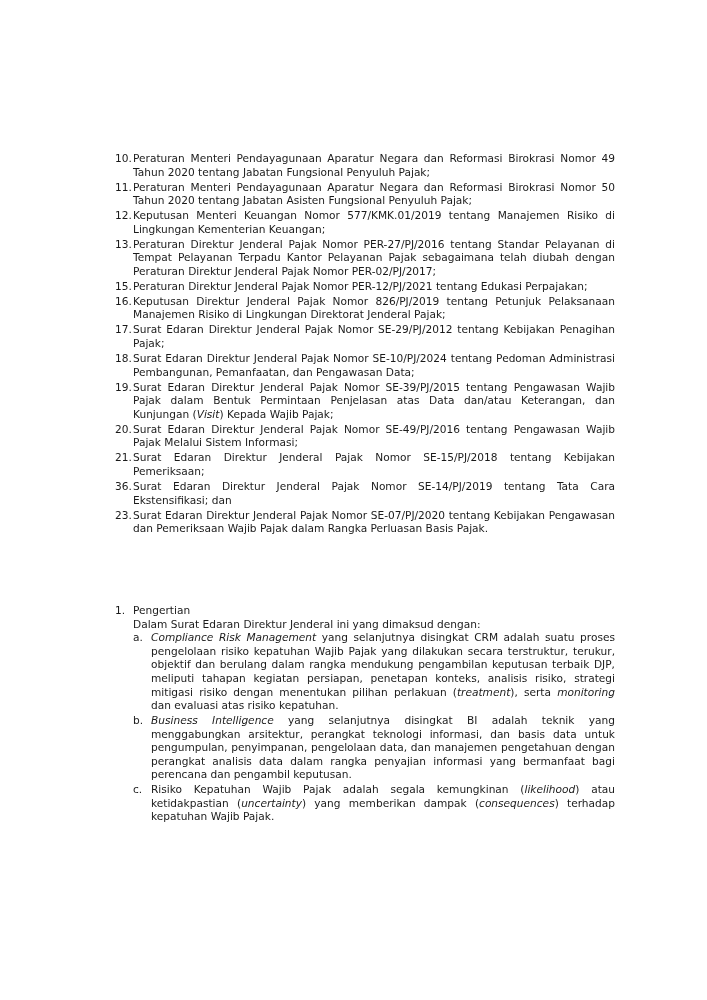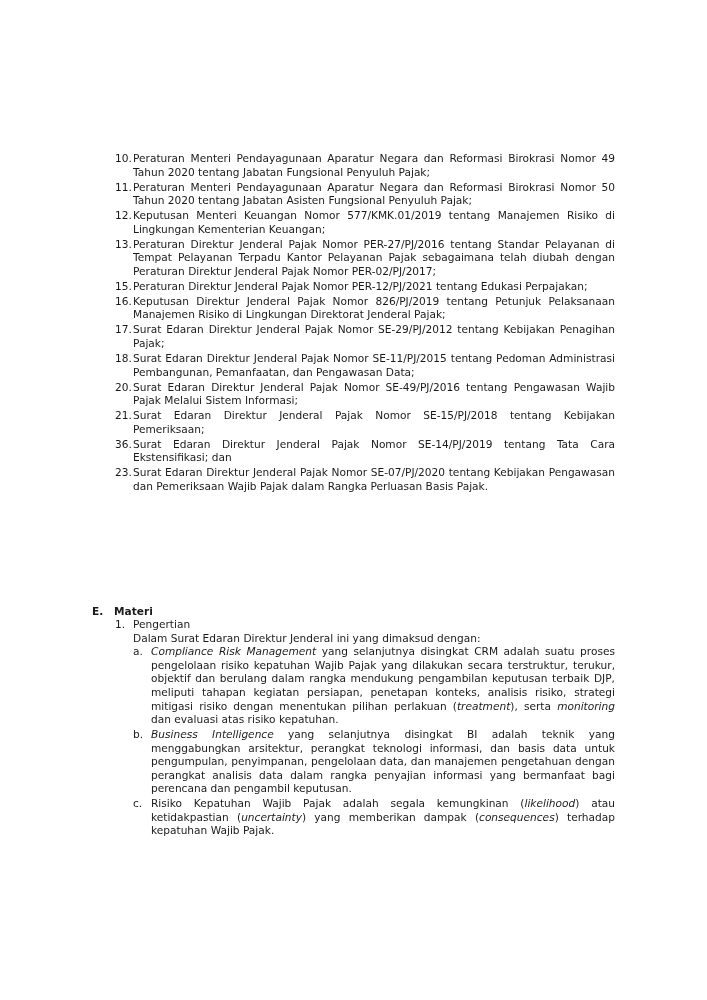--- a/index.html
+++ b/index.html
@@ -36,31 +36,29 @@
 <div class="page">
 
   <ul class="reflist">
     <li class="ref"><span class="num">10.</span><span>Peraturan Menteri Pendayagunaan Aparatur Negara dan Reformasi Birokrasi Nomor 49 Tahun 2020 tentang Jabatan Fungsional Penyuluh Pajak;</span></li>
     <li class="ref"><span class="num">11.</span><span>Peraturan Menteri Pendayagunaan Aparatur Negara dan Reformasi Birokrasi Nomor 50 Tahun 2020 tentang Jabatan Asisten Fungsional Penyuluh Pajak;</span></li>
     <li class="ref"><span class="num">12.</span><span>Keputusan Menteri Keuangan Nomor 577/KMK.01/2019 tentang Manajemen Risiko di Lingkungan Kementerian Keuangan;</span></li>
     <li class="ref"><span class="num">13.</span><span>Peraturan Direktur Jenderal Pajak Nomor PER-27/PJ/2016 tentang Standar Pelayanan di Tempat Pelayanan Terpadu Kantor Pelayanan Pajak sebagaimana telah diubah dengan Peraturan Direktur Jenderal Pajak Nomor PER-02/PJ/2017;</span></li>
     <li class="ref"><span class="num">15.</span><span>Peraturan Direktur Jenderal Pajak Nomor PER-12/PJ/2021 tentang Edukasi Perpajakan;</span></li>
     <li class="ref"><span class="num">16.</span><span>Keputusan Direktur Jenderal Pajak Nomor 826/PJ/2019 tentang Petunjuk Pelaksanaan Manajemen Risiko di Lingkungan Direktorat Jenderal Pajak;</span></li>
     <li class="ref"><span class="num">17.</span><span>Surat Edaran Direktur Jenderal Pajak Nomor SE-29/PJ/2012 tentang Kebijakan Penagihan Pajak;</span></li>
-    <li class="ref"><span class="num">18.</span><span>Surat Edaran Direktur Jenderal Pajak Nomor SE-11/PJ/2015 tentang Pedoman Administrasi Pembangunan, Pemanfaatan, dan Pengawasan Data;</span></li>
+    <li class="ref"><span class="num">18.</span><span>Surat Edaran Direktur Jenderal Pajak Nomor SE-10/PJ/2024 tentang Pedoman Administrasi Pembangunan, Pemanfaatan, dan Pengawasan Data;</span></li>
+    <li class="ref"><span class="num">19.</span><span>Surat Edaran Direktur Jenderal Pajak Nomor SE-39/PJ/2015 tentang Pengawasan Wajib Pajak dalam Bentuk Permintaan Penjelasan atas Data dan/atau Keterangan, dan Kunjungan (</span><i>Visit</i><span>) Kepada Wajib Pajak;</span></li>
     <li class="ref"><span class="num">20.</span><span>Surat Edaran Direktur Jenderal Pajak Nomor SE-49/PJ/2016 tentang Pengawasan Wajib Pajak Melalui Sistem Informasi;</span></li>
     <li class="ref"><span class="num">21.</span><span>Surat Edaran Direktur Jenderal Pajak Nomor SE-15/PJ/2018 tentang Kebijakan Pemeriksaan;</span></li>
     <li class="ref"><span class="num">36.</span><span>Surat Edaran Direktur Jenderal Pajak Nomor SE-14/PJ/2019 tentang Tata Cara Ekstensifikasi; dan</span></li>
     <li class="ref"><span class="num">23.</span><span>Surat Edaran Direktur Jenderal Pajak Nomor SE-07/PJ/2020 tentang Kebijakan Pengawasan dan Pemeriksaan Wajib Pajak dalam Rangka Perluasan Basis Pajak.</span></li>
   </ul>
 
   <div class="section">
-    <div class="sec-head">
-      <span class="letter">E.</span><span>Materi</span>
-    </div>
     <div class="sub">
       <div class="sub-head">
         <span class="num">1.</span><span>Pengertian</span>
       </div>
       <div class="intro">Dalam Surat Edaran Direktur Jenderal ini yang dimaksud dengan:</div>
       <ul class="deflist">
         <li class="def">
           <span class="letter">a.</span><i>Compliance Risk Management</i><span> yang selanjutnya disingkat CRM adalah suatu proses pengelolaan risiko kepatuhan Wajib Pajak yang dilakukan secara terstruktur, terukur, objektif dan berulang dalam rangka mendukung pengambilan keputusan terbaik DJP, meliputi tahapan kegiatan persiapan, penetapan konteks, analisis risiko, strategi mitigasi risiko dengan menentukan pilihan perlakuan (</span><i>treatment</i><span>), serta </span><i>monitoring</i><span> dan evaluasi atas risiko kepatuhan.</span>
         </li>
         <li class="def">

